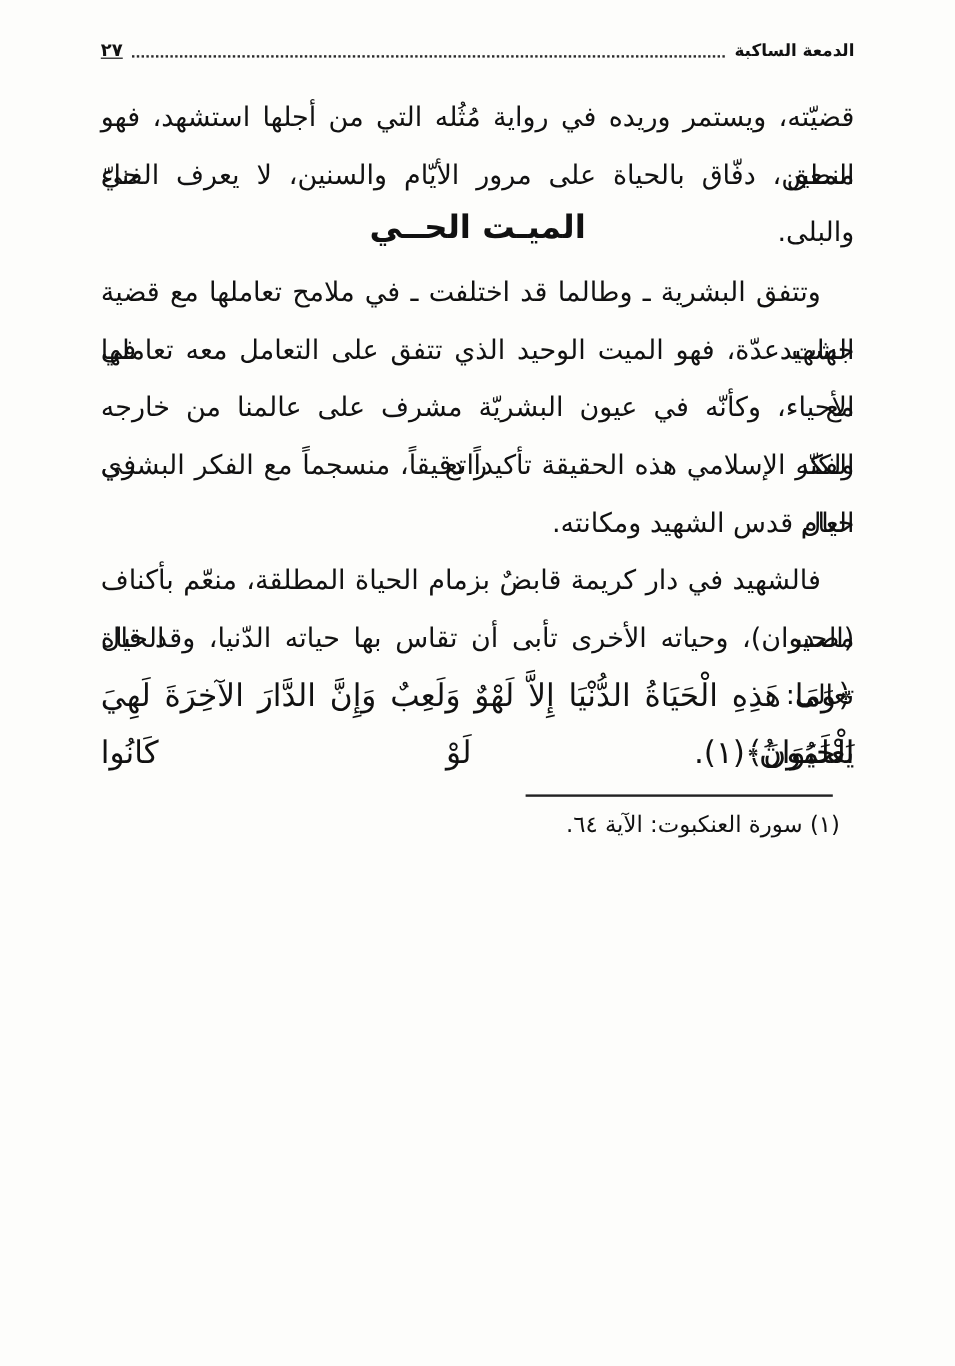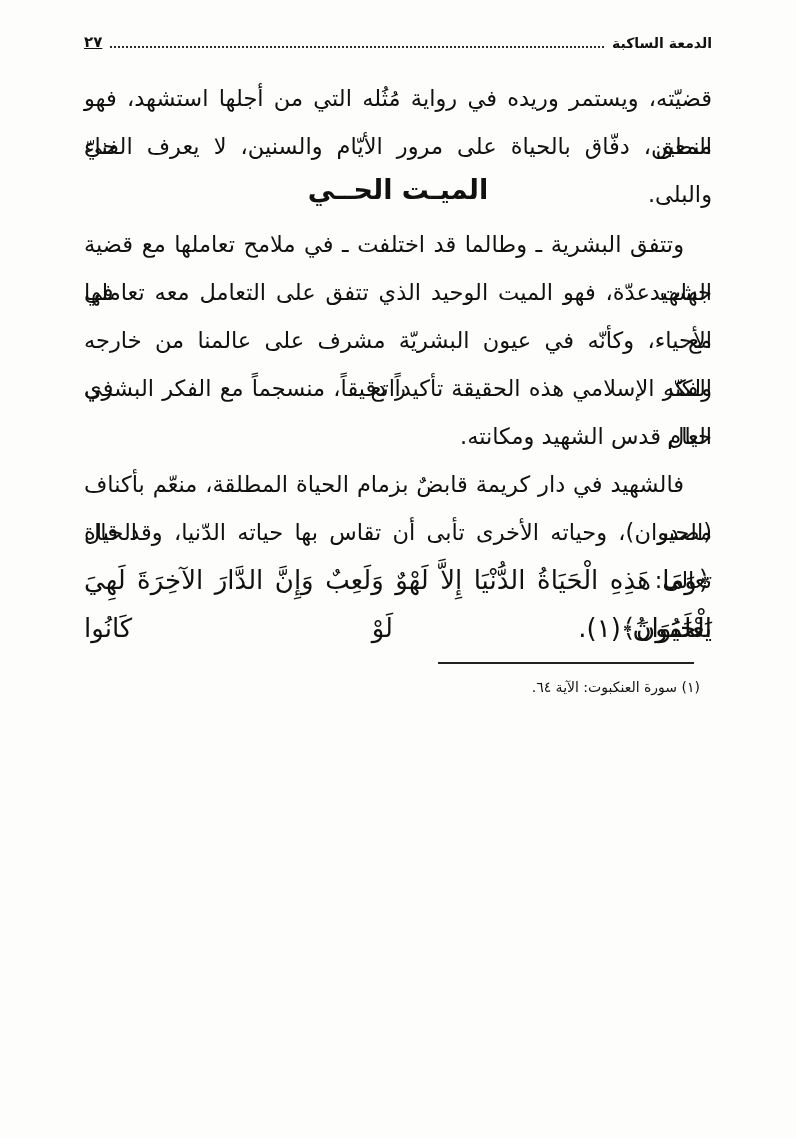--- a/index.html
+++ b/index.html
@@ -84,21 +84,21 @@
   .footnote-divider {
     width: 256px;
     border-top: 2px solid #222;
     margin-left: auto;   
     margin-right: 18px;
   }
   .footnote-text {
     margin-top: 8px;
     margin-right: 12px;
     text-align: right;
-    font-size: 14px;
+    font-size: 19px;
     line-height: 30px;
   }
 </style>
 </head>
 <body style="background: rgb(253, 253, 251); color: rgb(17, 17, 17);">
 
 <div class="page">
 
   <div class="running-header">
     <span class="book-title">الدمعة الساكبة</span>

